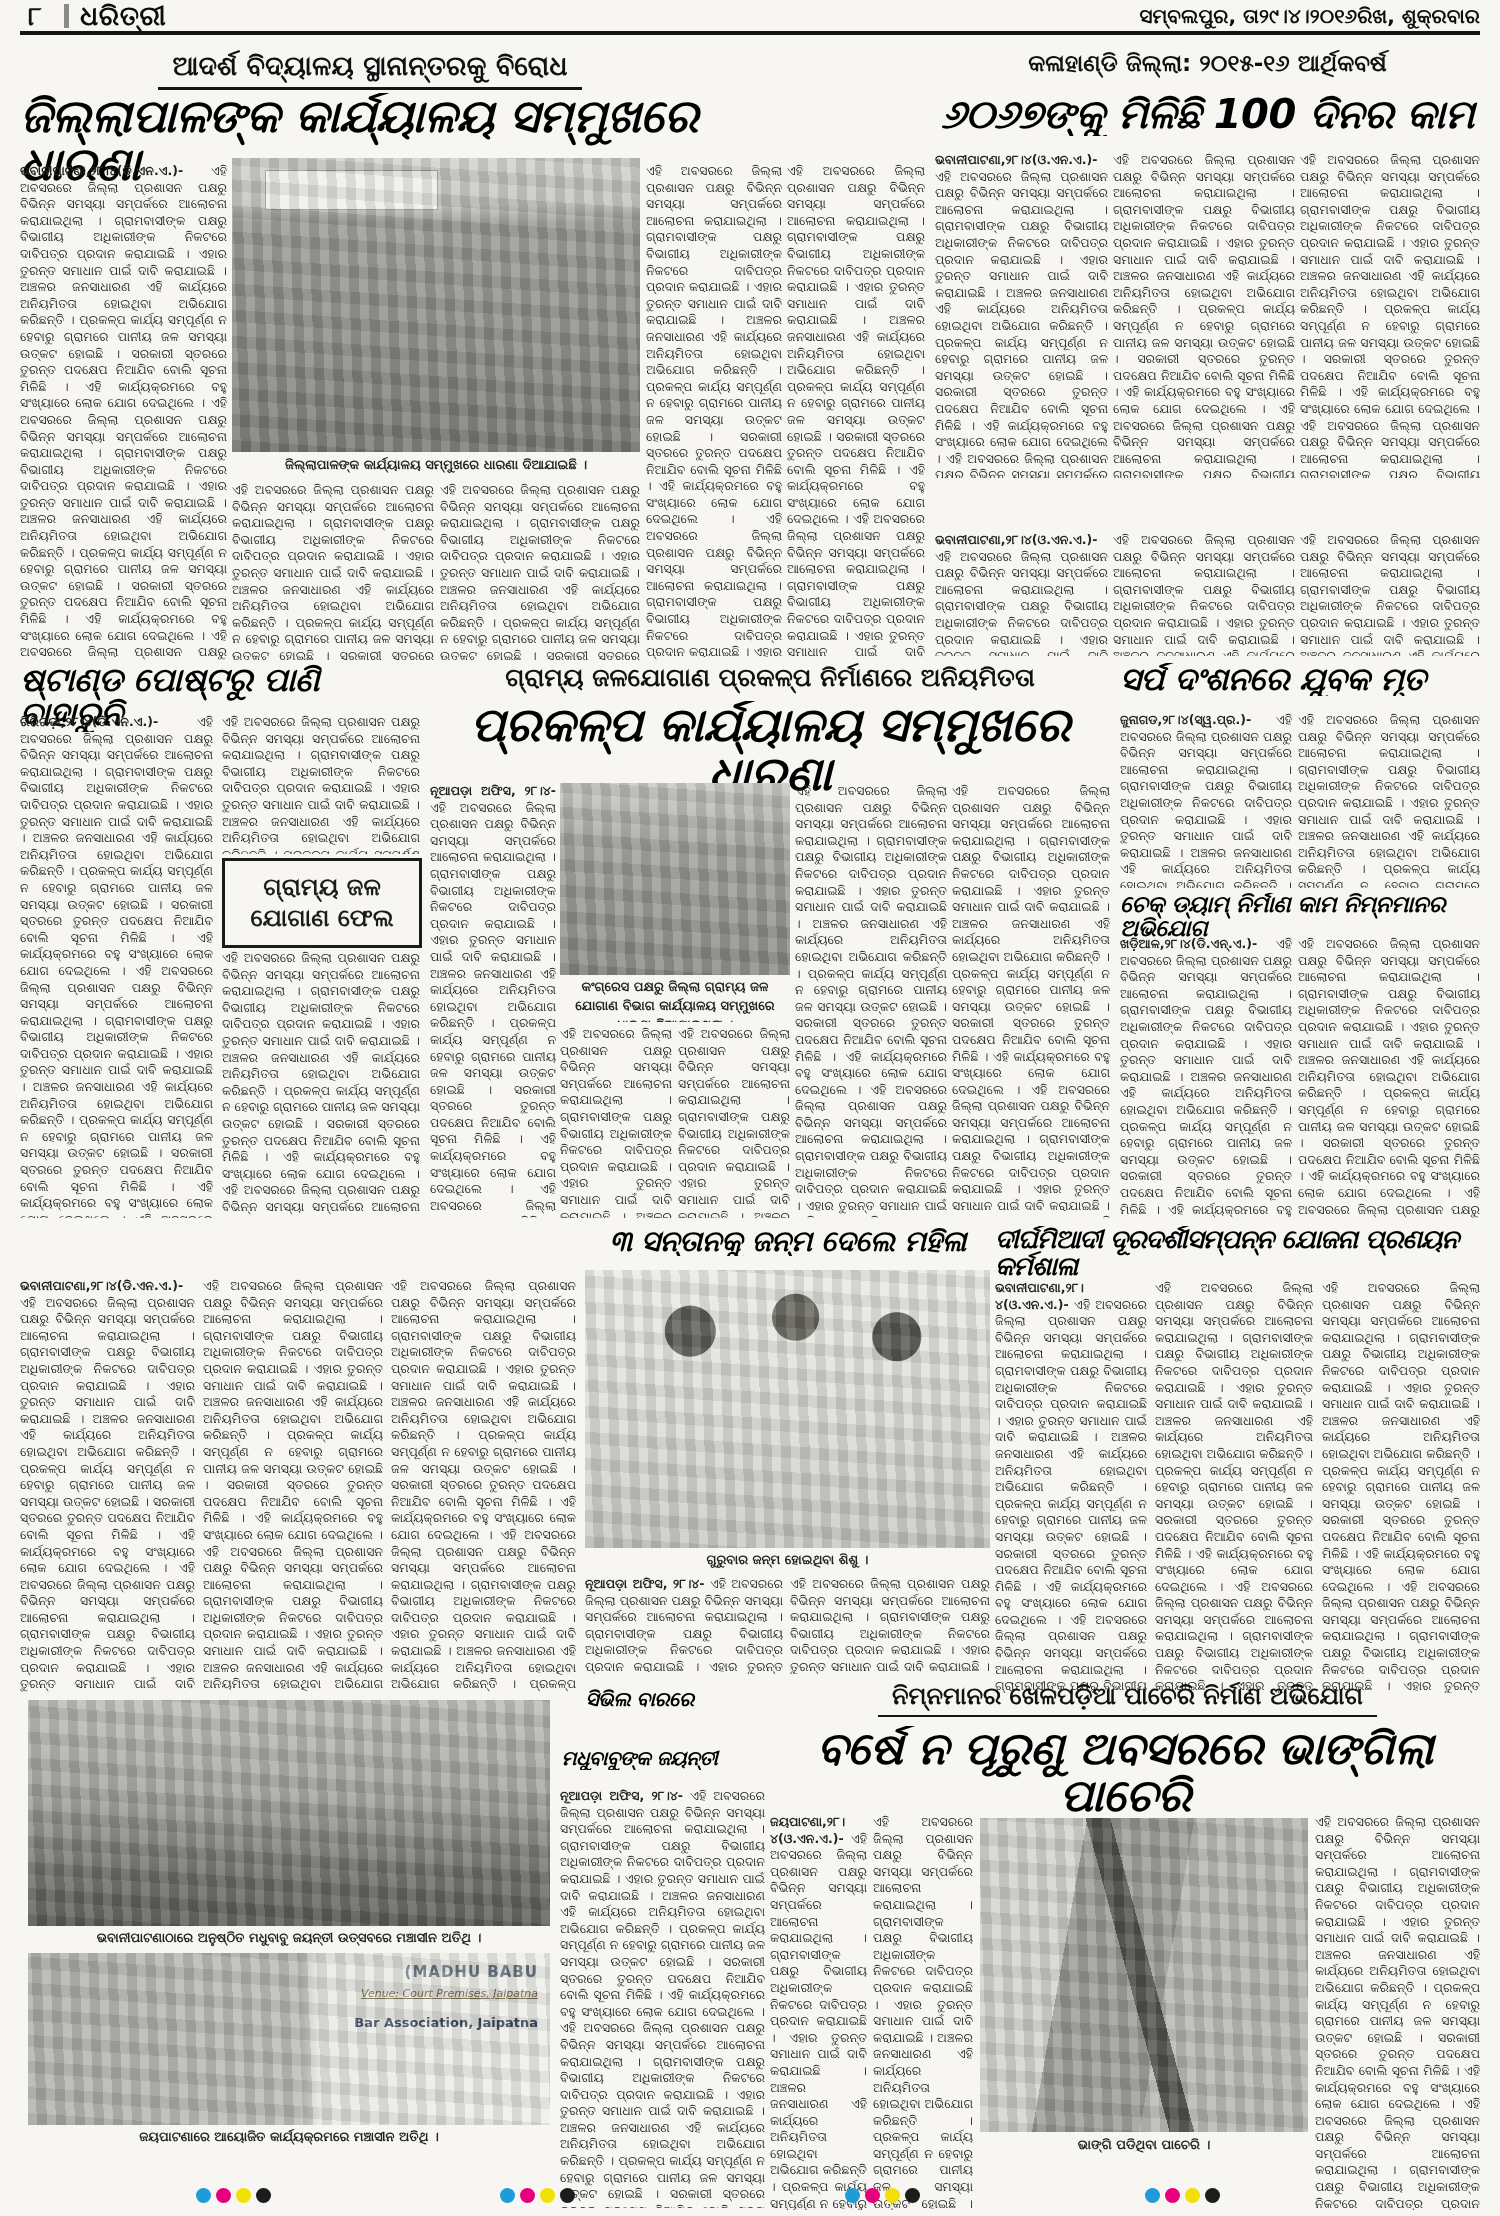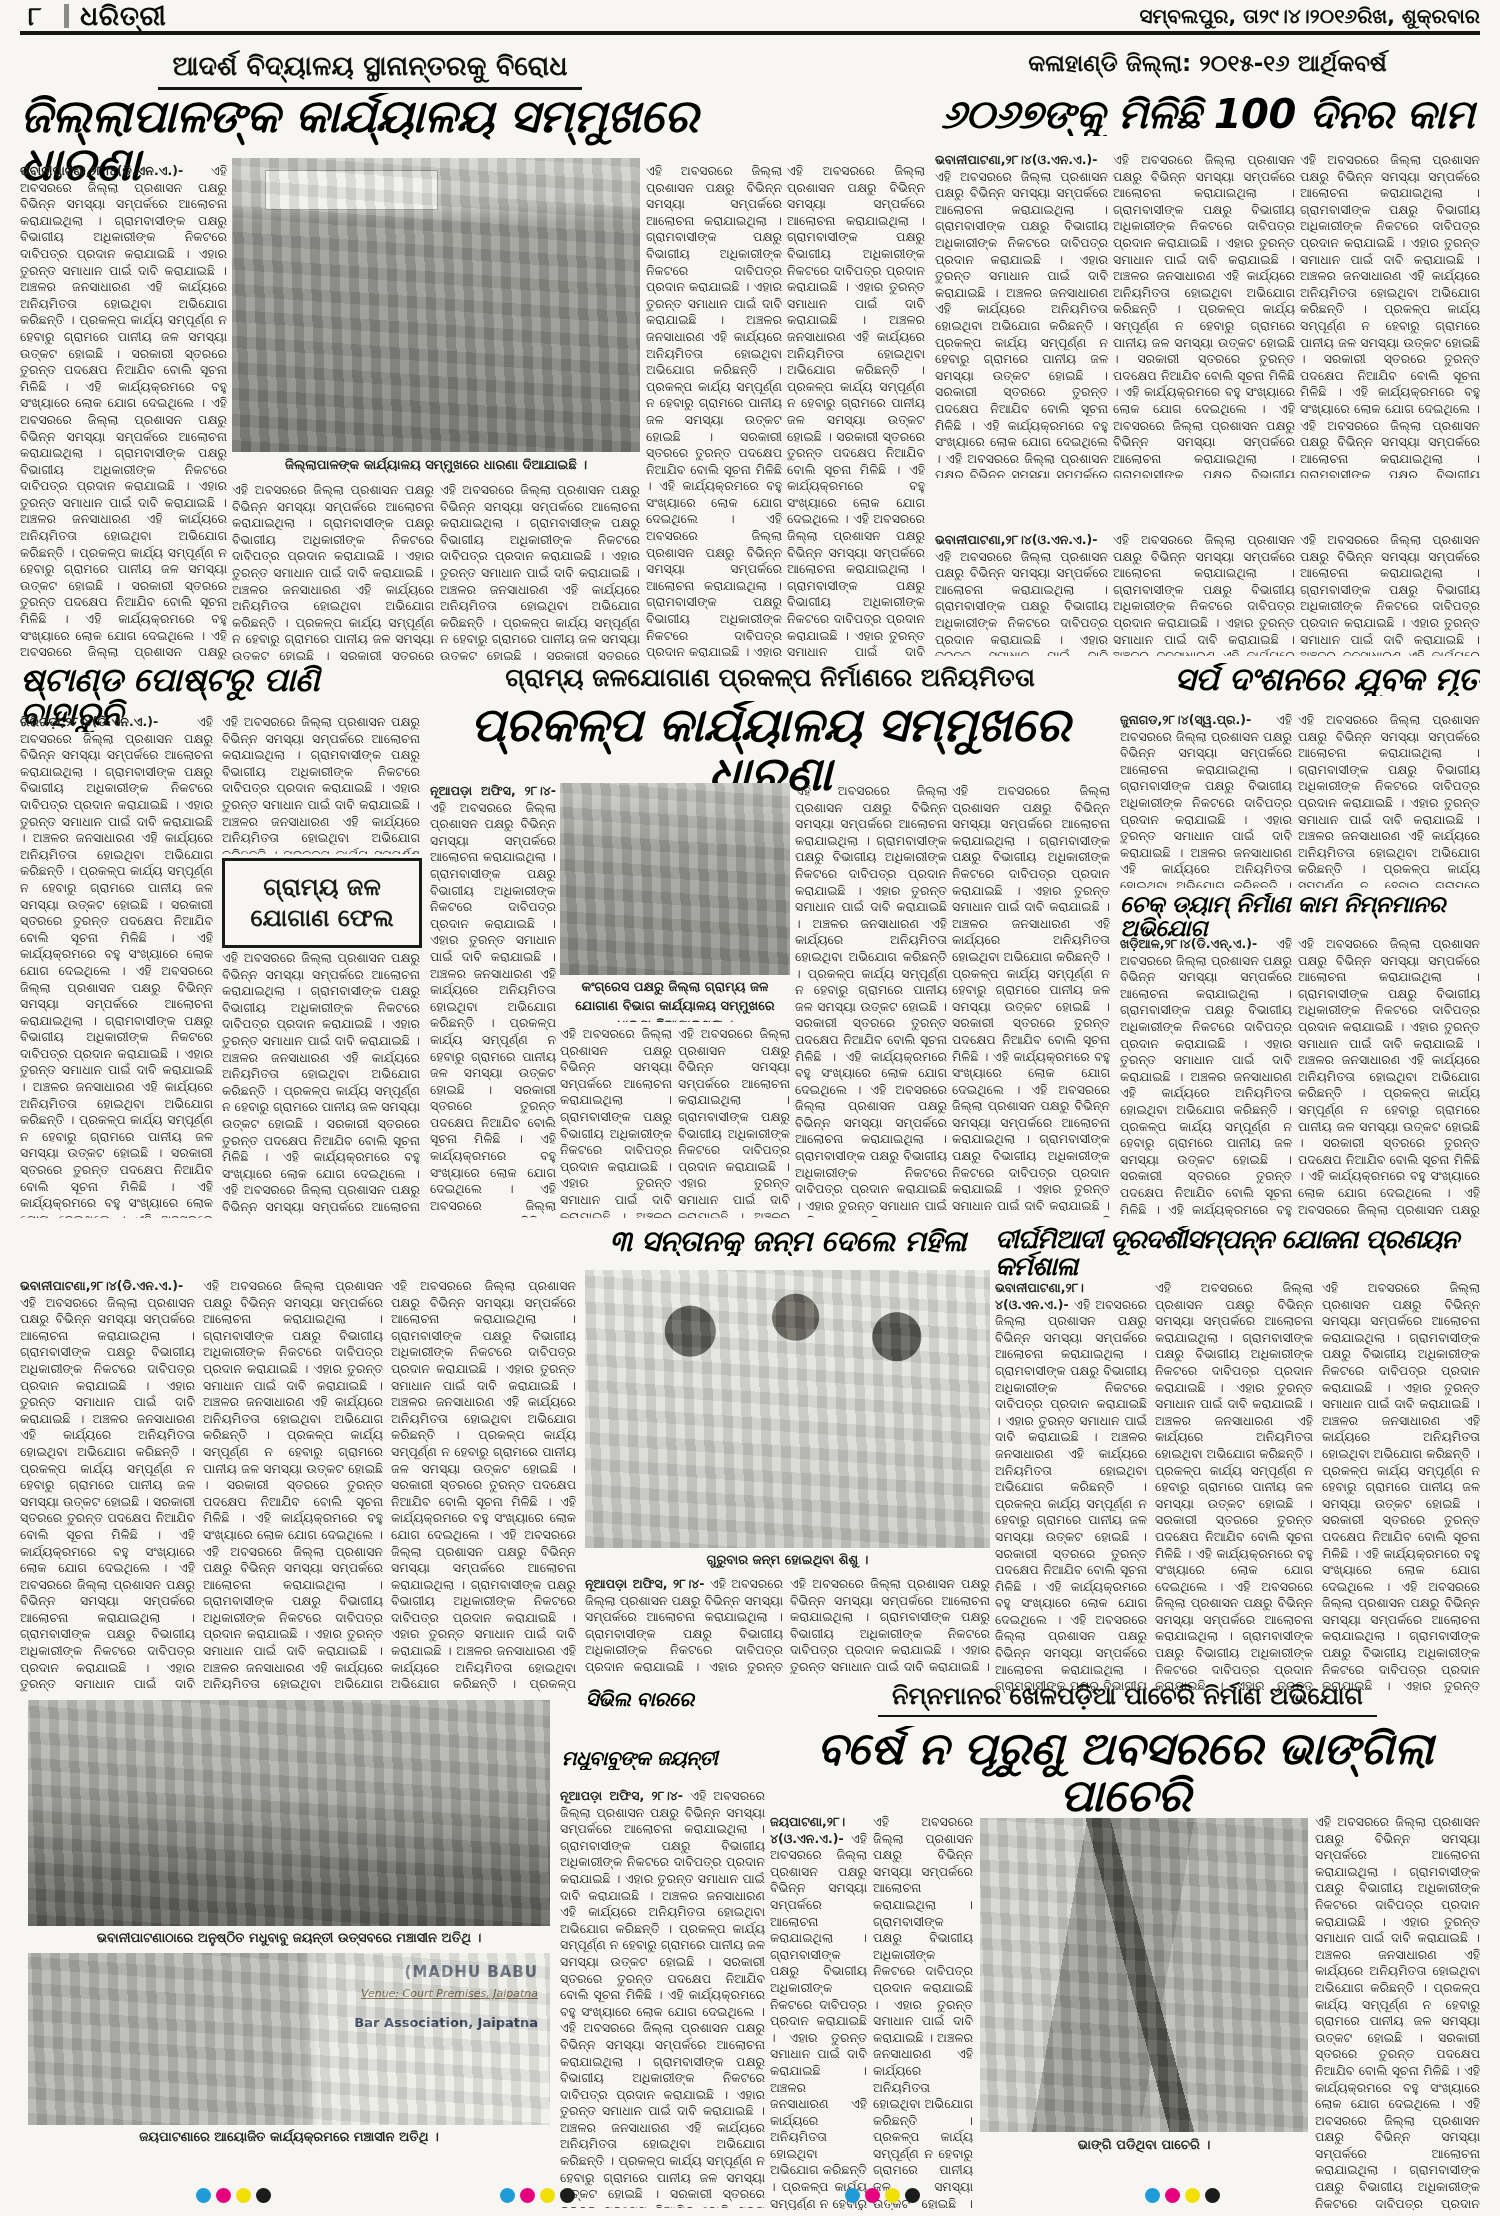--- a/index.html
+++ b/index.html
@@ -91,21 +91,21 @@
   <div class="kicker" style="left:430px;top:663px;width:680px;font-size:25px;"><span class="nu">ଗ୍ରାମ୍ୟ ଜଳଯୋଗାଣ ପ୍ରକଳ୍ପ ନିର୍ମାଣରେ ଅନିୟମିତତା</span></div>
   <div class="headline center" style="left:430px;top:701px;width:680px;font-size:47px;">ପ୍ରକଳ୍ପ କାର୍ଯ୍ୟାଳୟ ସମ୍ମୁଖରେ ଧାରଣା</div>
   <div class="col fill" style="left:430px;top:783px;width:126px;height:435px;"><b>ନୂଆପଡ଼ା ଅଫିସ, ୨୮।୪- </b>ଏହି ଅବସରରେ ଜିଲ୍ଲା ପ୍ରଶାସନ ପକ୍ଷରୁ ବିଭିନ୍ନ ସମସ୍ୟା ସମ୍ପର୍କରେ ଆଲୋଚନା କରାଯାଇଥିଲା । ଗ୍ରାମବାସୀଙ୍କ ପକ୍ଷରୁ ବିଭାଗୀୟ ଅଧିକାରୀଙ୍କ ନିକଟରେ ଦାବିପତ୍ର ପ୍ରଦାନ କରାଯାଇଛି । ଏହାର ତୁରନ୍ତ ସମାଧାନ ପାଇଁ ଦାବି କରାଯାଇଛି । ଅଞ୍ଚଳର ଜନସାଧାରଣ ଏହି କାର୍ଯ୍ୟରେ ଅନିୟମିତତା ହୋଇଥିବା ଅଭିଯୋଗ କରିଛନ୍ତି । ପ୍ରକଳ୍ପ କାର୍ଯ୍ୟ ସମ୍ପୂର୍ଣ୍ଣ ନ ହେବାରୁ ଗ୍ରାମରେ ପାନୀୟ ଜଳ ସମସ୍ୟା ଉତ୍କଟ ହୋଇଛି । ସରକାରୀ ସ୍ତରରେ ତୁରନ୍ତ ପଦକ୍ଷେପ ନିଆଯିବ ବୋଲି ସୂଚନା ମିଳିଛି । ଏହି କାର୍ଯ୍ୟକ୍ରମରେ ବହୁ ସଂଖ୍ୟାରେ ଲୋକ ଯୋଗ ଦେଇଥିଲେ । ଏହି ଅବସରରେ ଜିଲ୍ଲା ପ୍ରଶାସନ ପକ୍ଷରୁ ବିଭିନ୍ନ ସମସ୍ୟା ସମ୍ପର୍କରେ ଆଲୋଚନା କରାଯାଇଥିଲା । ଗ୍ରାମବାସୀଙ୍କ ପକ୍ଷରୁ ବିଭାଗୀୟ ଅଧିକାରୀଙ୍କ ନିକଟରେ ଦାବିପତ୍ର ପ୍ରଦାନ କରାଯାଇଛି । ଏହାର ତୁରନ୍ତ ସମାଧାନ ପାଇଁ ଦାବି କରାଯାଇଛି । ଅଞ୍ଚଳର ଜନସାଧାରଣ ଏହି କାର୍ଯ୍ୟରେ ଅନିୟମିତତା ହୋଇଥିବା ଅଭିଯୋଗ କରିଛନ୍ତି । ପ୍ରକଳ୍ପ କାର୍ଯ୍ୟ ସମ୍ପୂର୍ଣ୍ଣ ନ ହେବାରୁ ଗ୍ରାମରେ ପାନୀୟ ଜଳ ସମସ୍ୟା ଉତ୍କଟ ହୋଇଛି । ସରକାରୀ ସ୍ତରରେ ତୁରନ୍ତ ପଦକ୍ଷେପ ନିଆଯିବ ବୋଲି ସୂଚନା ମିଳିଛି । ଏହି କାର୍ଯ୍ୟକ୍ରମରେ ବହୁ ସଂଖ୍ୟାରେ ଲୋକ ଯୋଗ ଦେଇଥିଲେ । ଏହି ଅବସରରେ ଜିଲ୍ଲା ପ୍ରଶାସନ ପକ୍ଷରୁ ବିଭିନ୍ନ ସମସ୍ୟା ସମ୍ପର୍କରେ ଆଲୋଚନା କରାଯାଇଥିଲା । ଗ୍ରାମବାସୀଙ୍କ ପକ୍ଷରୁ ବିଭାଗୀୟ ଅଧିକାରୀଙ୍କ ନିକଟରେ ଦାବିପତ୍ର ପ୍ରଦାନ କରାଯାଇଛି । ଏହାର ତୁରନ୍ତ ସମାଧାନ ପାଇଁ ଦାବି କରାଯାଇଛି । ଅଞ୍ଚଳର ଜନସାଧାରଣ ଏହି କାର୍ଯ୍ୟରେ ଅନିୟମିତତା ହୋଇଥିବା ଅଭିଯୋଗ କରିଛନ୍ତି । ପ୍ରକଳ୍ପ କାର୍ଯ୍ୟ ସମ୍ପୂର୍ଣ୍ଣ ନ ହେବାରୁ ଗ୍ରାମରେ ପାନୀୟ ଜଳ ସମସ୍ୟା ଉତ୍କଟ ହୋଇଛି । ସରକାରୀ ସ୍ତରରେ ତୁରନ୍ତ ପଦକ୍ଷେପ ନିଆଯିବ ବୋଲି ସୂଚନା ମିଳିଛି । ଏହି କାର୍ଯ୍ୟକ୍ରମରେ ବହୁ ସଂଖ୍ୟାରେ ଲୋକ ଯୋଗ ଦେଇଥିଲେ ।</div>
   <div class="photo ph-group" style="left:560px;top:783px;width:230px;height:192px;"></div>
   <div class="caption" style="left:560px;top:978px;width:230px;height:44px;">କଂଗ୍ରେସ ପକ୍ଷରୁ ଜିଲ୍ଲା ଗ୍ରାମ୍ୟ ଜଳ ଯୋଗାଣ ବିଭାଗ କାର୍ଯ୍ୟାଳୟ ସମ୍ମୁଖରେ ଧାରଣା ଦିଆଯାଇଥିଲା ।</div>
   <div class="col fill" style="left:560px;top:1026px;width:112px;height:192px;">ଏହି ଅବସରରେ ଜିଲ୍ଲା ପ୍ରଶାସନ ପକ୍ଷରୁ ବିଭିନ୍ନ ସମସ୍ୟା ସମ୍ପର୍କରେ ଆଲୋଚନା କରାଯାଇଥିଲା । ଗ୍ରାମବାସୀଙ୍କ ପକ୍ଷରୁ ବିଭାଗୀୟ ଅଧିକାରୀଙ୍କ ନିକଟରେ ଦାବିପତ୍ର ପ୍ରଦାନ କରାଯାଇଛି । ଏହାର ତୁରନ୍ତ ସମାଧାନ ପାଇଁ ଦାବି କରାଯାଇଛି । ଅଞ୍ଚଳର ଜନସାଧାରଣ ଏହି କାର୍ଯ୍ୟରେ ଅନିୟମିତତା ହୋଇଥିବା ଅଭିଯୋଗ କରିଛନ୍ତି । ପ୍ରକଳ୍ପ କାର୍ଯ୍ୟ ସମ୍ପୂର୍ଣ୍ଣ ନ ହେବାରୁ ଗ୍ରାମରେ ପାନୀୟ ଜଳ ସମସ୍ୟା ଉତ୍କଟ ହୋଇଛି । ସରକାରୀ ସ୍ତରରେ ତୁରନ୍ତ ପଦକ୍ଷେପ ନିଆଯିବ ବୋଲି ସୂଚନା ମିଳିଛି । ଏହି କାର୍ଯ୍ୟକ୍ରମରେ ବହୁ ସଂଖ୍ୟାରେ ଲୋକ ଯୋଗ ଦେଇଥିଲେ । ଏହି ଅବସରରେ ଜିଲ୍ଲା ପ୍ରଶାସନ ପକ୍ଷରୁ ବିଭିନ୍ନ ସମସ୍ୟା ସମ୍ପର୍କରେ ଆଲୋଚନା କରାଯାଇଥିଲା । ଗ୍ରାମବାସୀଙ୍କ ପକ୍ଷରୁ ବିଭାଗୀୟ ଅଧିକାରୀଙ୍କ ନିକଟରେ ଦାବିପତ୍ର ପ୍ରଦାନ କରାଯାଇଛି । ଏହାର ତୁରନ୍ତ ସମାଧାନ ପାଇଁ ଦାବି କରାଯାଇଛି । ଅଞ୍ଚଳର ଜନସାଧାରଣ ଏହି କାର୍ଯ୍ୟରେ ଅନିୟମିତତା ହୋଇଥିବା ଅଭିଯୋଗ କରିଛନ୍ତି । ପ୍ରକଳ୍ପ କାର୍ଯ୍ୟ ସମ୍ପୂର୍ଣ୍ଣ ନ ହେବାରୁ ଗ୍ରାମରେ ପାନୀୟ ଜଳ ସମସ୍ୟା ଉତ୍କଟ ହୋଇଛି । ସରକାରୀ ସ୍ତରରେ ତୁରନ୍ତ ପଦକ୍ଷେପ ନିଆଯିବ ବୋଲି ସୂଚନା ମିଳିଛି । ଏହି କାର୍ଯ୍ୟକ୍ରମରେ ବହୁ ସଂଖ୍ୟାରେ ଲୋକ ଯୋଗ ଦେଇଥିଲେ ।</div>
   <div class="col fill" style="left:678px;top:1026px;width:112px;height:192px;">ଏହି ଅବସରରେ ଜିଲ୍ଲା ପ୍ରଶାସନ ପକ୍ଷରୁ ବିଭିନ୍ନ ସମସ୍ୟା ସମ୍ପର୍କରେ ଆଲୋଚନା କରାଯାଇଥିଲା । ଗ୍ରାମବାସୀଙ୍କ ପକ୍ଷରୁ ବିଭାଗୀୟ ଅଧିକାରୀଙ୍କ ନିକଟରେ ଦାବିପତ୍ର ପ୍ରଦାନ କରାଯାଇଛି । ଏହାର ତୁରନ୍ତ ସମାଧାନ ପାଇଁ ଦାବି କରାଯାଇଛି । ଅଞ୍ଚଳର ଜନସାଧାରଣ ଏହି କାର୍ଯ୍ୟରେ ଅନିୟମିତତା ହୋଇଥିବା ଅଭିଯୋଗ କରିଛନ୍ତି । ପ୍ରକଳ୍ପ କାର୍ଯ୍ୟ ସମ୍ପୂର୍ଣ୍ଣ ନ ହେବାରୁ ଗ୍ରାମରେ ପାନୀୟ ଜଳ ସମସ୍ୟା ଉତ୍କଟ ହୋଇଛି । ସରକାରୀ ସ୍ତରରେ ତୁରନ୍ତ ପଦକ୍ଷେପ ନିଆଯିବ ବୋଲି ସୂଚନା ମିଳିଛି । ଏହି କାର୍ଯ୍ୟକ୍ରମରେ ବହୁ ସଂଖ୍ୟାରେ ଲୋକ ଯୋଗ ଦେଇଥିଲେ । ଏହି ଅବସରରେ ଜିଲ୍ଲା ପ୍ରଶାସନ ପକ୍ଷରୁ ବିଭିନ୍ନ ସମସ୍ୟା ସମ୍ପର୍କରେ ଆଲୋଚନା କରାଯାଇଥିଲା । ଗ୍ରାମବାସୀଙ୍କ ପକ୍ଷରୁ ବିଭାଗୀୟ ଅଧିକାରୀଙ୍କ ନିକଟରେ ଦାବିପତ୍ର ପ୍ରଦାନ କରାଯାଇଛି । ଏହାର ତୁରନ୍ତ ସମାଧାନ ପାଇଁ ଦାବି କରାଯାଇଛି । ଅଞ୍ଚଳର ଜନସାଧାରଣ ଏହି କାର୍ଯ୍ୟରେ ଅନିୟମିତତା ହୋଇଥିବା ଅଭିଯୋଗ କରିଛନ୍ତି । ପ୍ରକଳ୍ପ କାର୍ଯ୍ୟ ସମ୍ପୂର୍ଣ୍ଣ ନ ହେବାରୁ ଗ୍ରାମରେ ପାନୀୟ ଜଳ ସମସ୍ୟା ଉତ୍କଟ ହୋଇଛି । ସରକାରୀ ସ୍ତରରେ ତୁରନ୍ତ ପଦକ୍ଷେପ ନିଆଯିବ ବୋଲି ସୂଚନା ମିଳିଛି । ଏହି କାର୍ଯ୍ୟକ୍ରମରେ ବହୁ ସଂଖ୍ୟାରେ ଲୋକ ଯୋଗ ଦେଇଥିଲେ ।</div>
   <div class="col fill" style="left:795px;top:783px;width:152px;height:435px;">ଏହି ଅବସରରେ ଜିଲ୍ଲା ପ୍ରଶାସନ ପକ୍ଷରୁ ବିଭିନ୍ନ ସମସ୍ୟା ସମ୍ପର୍କରେ ଆଲୋଚନା କରାଯାଇଥିଲା । ଗ୍ରାମବାସୀଙ୍କ ପକ୍ଷରୁ ବିଭାଗୀୟ ଅଧିକାରୀଙ୍କ ନିକଟରେ ଦାବିପତ୍ର ପ୍ରଦାନ କରାଯାଇଛି । ଏହାର ତୁରନ୍ତ ସମାଧାନ ପାଇଁ ଦାବି କରାଯାଇଛି । ଅଞ୍ଚଳର ଜନସାଧାରଣ ଏହି କାର୍ଯ୍ୟରେ ଅନିୟମିତତା ହୋଇଥିବା ଅଭିଯୋଗ କରିଛନ୍ତି । ପ୍ରକଳ୍ପ କାର୍ଯ୍ୟ ସମ୍ପୂର୍ଣ୍ଣ ନ ହେବାରୁ ଗ୍ରାମରେ ପାନୀୟ ଜଳ ସମସ୍ୟା ଉତ୍କଟ ହୋଇଛି । ସରକାରୀ ସ୍ତରରେ ତୁରନ୍ତ ପଦକ୍ଷେପ ନିଆଯିବ ବୋଲି ସୂଚନା ମିଳିଛି । ଏହି କାର୍ଯ୍ୟକ୍ରମରେ ବହୁ ସଂଖ୍ୟାରେ ଲୋକ ଯୋଗ ଦେଇଥିଲେ । ଏହି ଅବସରରେ ଜିଲ୍ଲା ପ୍ରଶାସନ ପକ୍ଷରୁ ବିଭିନ୍ନ ସମସ୍ୟା ସମ୍ପର୍କରେ ଆଲୋଚନା କରାଯାଇଥିଲା । ଗ୍ରାମବାସୀଙ୍କ ପକ୍ଷରୁ ବିଭାଗୀୟ ଅଧିକାରୀଙ୍କ ନିକଟରେ ଦାବିପତ୍ର ପ୍ରଦାନ କରାଯାଇଛି । ଏହାର ତୁରନ୍ତ ସମାଧାନ ପାଇଁ ଦାବି କରାଯାଇଛି । ଅଞ୍ଚଳର ଜନସାଧାରଣ ଏହି କାର୍ଯ୍ୟରେ ଅନିୟମିତତା ହୋଇଥିବା ଅଭିଯୋଗ କରିଛନ୍ତି । ପ୍ରକଳ୍ପ କାର୍ଯ୍ୟ ସମ୍ପୂର୍ଣ୍ଣ ନ ହେବାରୁ ଗ୍ରାମରେ ପାନୀୟ ଜଳ ସମସ୍ୟା ଉତ୍କଟ ହୋଇଛି । ସରକାରୀ ସ୍ତରରେ ତୁରନ୍ତ ପଦକ୍ଷେପ ନିଆଯିବ ବୋଲି ସୂଚନା ମିଳିଛି । ଏହି କାର୍ଯ୍ୟକ୍ରମରେ ବହୁ ସଂଖ୍ୟାରେ ଲୋକ ଯୋଗ ଦେଇଥିଲେ । ଏହି ଅବସରରେ ଜିଲ୍ଲା ପ୍ରଶାସନ ପକ୍ଷରୁ ବିଭିନ୍ନ ସମସ୍ୟା ସମ୍ପର୍କରେ ଆଲୋଚନା କରାଯାଇଥିଲା । ଗ୍ରାମବାସୀଙ୍କ ପକ୍ଷରୁ ବିଭାଗୀୟ ଅଧିକାରୀଙ୍କ ନିକଟରେ ଦାବିପତ୍ର ପ୍ରଦାନ କରାଯାଇଛି । ଏହାର ତୁରନ୍ତ ସମାଧାନ ପାଇଁ ଦାବି କରାଯାଇଛି । ଅଞ୍ଚଳର ଜନସାଧାରଣ ଏହି କାର୍ଯ୍ୟରେ ଅନିୟମିତତା ହୋଇଥିବା ଅଭିଯୋଗ କରିଛନ୍ତି । ପ୍ରକଳ୍ପ କାର୍ଯ୍ୟ ସମ୍ପୂର୍ଣ୍ଣ ନ ହେବାରୁ ଗ୍ରାମରେ ପାନୀୟ ଜଳ ସମସ୍ୟା ଉତ୍କଟ ହୋଇଛି । ସରକାରୀ ସ୍ତରରେ ତୁରନ୍ତ ପଦକ୍ଷେପ ନିଆଯିବ ବୋଲି ସୂଚନା ମିଳିଛି । ଏହି କାର୍ଯ୍ୟକ୍ରମରେ ବହୁ ସଂଖ୍ୟାରେ ଲୋକ ଯୋଗ ଦେଇଥିଲେ ।</div>
   <div class="col fill" style="left:952px;top:783px;width:158px;height:435px;">ଏହି ଅବସରରେ ଜିଲ୍ଲା ପ୍ରଶାସନ ପକ୍ଷରୁ ବିଭିନ୍ନ ସମସ୍ୟା ସମ୍ପର୍କରେ ଆଲୋଚନା କରାଯାଇଥିଲା । ଗ୍ରାମବାସୀଙ୍କ ପକ୍ଷରୁ ବିଭାଗୀୟ ଅଧିକାରୀଙ୍କ ନିକଟରେ ଦାବିପତ୍ର ପ୍ରଦାନ କରାଯାଇଛି । ଏହାର ତୁରନ୍ତ ସମାଧାନ ପାଇଁ ଦାବି କରାଯାଇଛି । ଅଞ୍ଚଳର ଜନସାଧାରଣ ଏହି କାର୍ଯ୍ୟରେ ଅନିୟମିତତା ହୋଇଥିବା ଅଭିଯୋଗ କରିଛନ୍ତି । ପ୍ରକଳ୍ପ କାର୍ଯ୍ୟ ସମ୍ପୂର୍ଣ୍ଣ ନ ହେବାରୁ ଗ୍ରାମରେ ପାନୀୟ ଜଳ ସମସ୍ୟା ଉତ୍କଟ ହୋଇଛି । ସରକାରୀ ସ୍ତରରେ ତୁରନ୍ତ ପଦକ୍ଷେପ ନିଆଯିବ ବୋଲି ସୂଚନା ମିଳିଛି । ଏହି କାର୍ଯ୍ୟକ୍ରମରେ ବହୁ ସଂଖ୍ୟାରେ ଲୋକ ଯୋଗ ଦେଇଥିଲେ । ଏହି ଅବସରରେ ଜିଲ୍ଲା ପ୍ରଶାସନ ପକ୍ଷରୁ ବିଭିନ୍ନ ସମସ୍ୟା ସମ୍ପର୍କରେ ଆଲୋଚନା କରାଯାଇଥିଲା । ଗ୍ରାମବାସୀଙ୍କ ପକ୍ଷରୁ ବିଭାଗୀୟ ଅଧିକାରୀଙ୍କ ନିକଟରେ ଦାବିପତ୍ର ପ୍ରଦାନ କରାଯାଇଛି । ଏହାର ତୁରନ୍ତ ସମାଧାନ ପାଇଁ ଦାବି କରାଯାଇଛି । ଅଞ୍ଚଳର ଜନସାଧାରଣ ଏହି କାର୍ଯ୍ୟରେ ଅନିୟମିତତା ହୋଇଥିବା ଅଭିଯୋଗ କରିଛନ୍ତି । ପ୍ରକଳ୍ପ କାର୍ଯ୍ୟ ସମ୍ପୂର୍ଣ୍ଣ ନ ହେବାରୁ ଗ୍ରାମରେ ପାନୀୟ ଜଳ ସମସ୍ୟା ଉତ୍କଟ ହୋଇଛି । ସରକାରୀ ସ୍ତରରେ ତୁରନ୍ତ ପଦକ୍ଷେପ ନିଆଯିବ ବୋଲି ସୂଚନା ମିଳିଛି । ଏହି କାର୍ଯ୍ୟକ୍ରମରେ ବହୁ ସଂଖ୍ୟାରେ ଲୋକ ଯୋଗ ଦେଇଥିଲେ । ଏହି ଅବସରରେ ଜିଲ୍ଲା ପ୍ରଶାସନ ପକ୍ଷରୁ ବିଭିନ୍ନ ସମସ୍ୟା ସମ୍ପର୍କରେ ଆଲୋଚନା କରାଯାଇଥିଲା । ଗ୍ରାମବାସୀଙ୍କ ପକ୍ଷରୁ ବିଭାଗୀୟ ଅଧିକାରୀଙ୍କ ନିକଟରେ ଦାବିପତ୍ର ପ୍ରଦାନ କରାଯାଇଛି । ଏହାର ତୁରନ୍ତ ସମାଧାନ ପାଇଁ ଦାବି କରାଯାଇଛି । ଅଞ୍ଚଳର ଜନସାଧାରଣ ଏହି କାର୍ଯ୍ୟରେ ଅନିୟମିତତା ହୋଇଥିବା ଅଭିଯୋଗ କରିଛନ୍ତି । ପ୍ରକଳ୍ପ କାର୍ଯ୍ୟ ସମ୍ପୂର୍ଣ୍ଣ ନ ହେବାରୁ ଗ୍ରାମରେ ପାନୀୟ ଜଳ ସମସ୍ୟା ଉତ୍କଟ ହୋଇଛି । ସରକାରୀ ସ୍ତରରେ ତୁରନ୍ତ ପଦକ୍ଷେପ ନିଆଯିବ ବୋଲି ସୂଚନା ମିଳିଛି । ଏହି କାର୍ଯ୍ୟକ୍ରମରେ ବହୁ ସଂଖ୍ୟାରେ ଲୋକ ଯୋଗ ଦେଇଥିଲେ ।</div>
 
-  <div class="headline" style="left:1120px;top:663px;width:360px;font-size:32px;text-align:right;">ସର୍ପ ଦଂଶନରେ ଯୁବକ ମୃତ</div>
+  <div class="headline" style="left:1120px;top:663px;width:360px;font-size:32px;">ସର୍ପ ଦଂଶନରେ ଯୁବକ ମୃତ</div>
   <div class="col fill" style="left:1120px;top:712px;width:172px;height:176px;"><b>ଜୁନାଗଡ,୨୮।୪(ସ୍ୱ.ପ୍ର.)- </b>ଏହି ଅବସରରେ ଜିଲ୍ଲା ପ୍ରଶାସନ ପକ୍ଷରୁ ବିଭିନ୍ନ ସମସ୍ୟା ସମ୍ପର୍କରେ ଆଲୋଚନା କରାଯାଇଥିଲା । ଗ୍ରାମବାସୀଙ୍କ ପକ୍ଷରୁ ବିଭାଗୀୟ ଅଧିକାରୀଙ୍କ ନିକଟରେ ଦାବିପତ୍ର ପ୍ରଦାନ କରାଯାଇଛି । ଏହାର ତୁରନ୍ତ ସମାଧାନ ପାଇଁ ଦାବି କରାଯାଇଛି । ଅଞ୍ଚଳର ଜନସାଧାରଣ ଏହି କାର୍ଯ୍ୟରେ ଅନିୟମିତତା ହୋଇଥିବା ଅଭିଯୋଗ କରିଛନ୍ତି । ପ୍ରକଳ୍ପ କାର୍ଯ୍ୟ ସମ୍ପୂର୍ଣ୍ଣ ନ ହେବାରୁ ଗ୍ରାମରେ ପାନୀୟ ଜଳ ସମସ୍ୟା ଉତ୍କଟ ହୋଇଛି । ସରକାରୀ ସ୍ତରରେ ତୁରନ୍ତ ପଦକ୍ଷେପ ନିଆଯିବ ବୋଲି ସୂଚନା ମିଳିଛି । ଏହି କାର୍ଯ୍ୟକ୍ରମରେ ବହୁ ସଂଖ୍ୟାରେ ଲୋକ ଯୋଗ ଦେଇଥିଲେ । ଏହି ଅବସରରେ ଜିଲ୍ଲା ପ୍ରଶାସନ ପକ୍ଷରୁ ବିଭିନ୍ନ ସମସ୍ୟା ସମ୍ପର୍କରେ ଆଲୋଚନା କରାଯାଇଥିଲା । ଗ୍ରାମବାସୀଙ୍କ ପକ୍ଷରୁ ବିଭାଗୀୟ ଅଧିକାରୀଙ୍କ ନିକଟରେ ଦାବିପତ୍ର ପ୍ରଦାନ କରାଯାଇଛି । ଏହାର ତୁରନ୍ତ ସମାଧାନ ପାଇଁ ଦାବି କରାଯାଇଛି । ଅଞ୍ଚଳର ଜନସାଧାରଣ ଏହି କାର୍ଯ୍ୟରେ ଅନିୟମିତତା ହୋଇଥିବା ଅଭିଯୋଗ କରିଛନ୍ତି । ପ୍ରକଳ୍ପ କାର୍ଯ୍ୟ ସମ୍ପୂର୍ଣ୍ଣ ନ ହେବାରୁ ଗ୍ରାମରେ ପାନୀୟ ଜଳ ସମସ୍ୟା ଉତ୍କଟ ହୋଇଛି । ସରକାରୀ ସ୍ତରରେ ତୁରନ୍ତ ପଦକ୍ଷେପ ନିଆଯିବ ବୋଲି ସୂଚନା ମିଳିଛି । ଏହି କାର୍ଯ୍ୟକ୍ରମରେ ବହୁ ସଂଖ୍ୟାରେ ଲୋକ ଯୋଗ ଦେଇଥିଲେ ।</div>
   <div class="col fill" style="left:1298px;top:712px;width:182px;height:176px;">ଏହି ଅବସରରେ ଜିଲ୍ଲା ପ୍ରଶାସନ ପକ୍ଷରୁ ବିଭିନ୍ନ ସମସ୍ୟା ସମ୍ପର୍କରେ ଆଲୋଚନା କରାଯାଇଥିଲା । ଗ୍ରାମବାସୀଙ୍କ ପକ୍ଷରୁ ବିଭାଗୀୟ ଅଧିକାରୀଙ୍କ ନିକଟରେ ଦାବିପତ୍ର ପ୍ରଦାନ କରାଯାଇଛି । ଏହାର ତୁରନ୍ତ ସମାଧାନ ପାଇଁ ଦାବି କରାଯାଇଛି । ଅଞ୍ଚଳର ଜନସାଧାରଣ ଏହି କାର୍ଯ୍ୟରେ ଅନିୟମିତତା ହୋଇଥିବା ଅଭିଯୋଗ କରିଛନ୍ତି । ପ୍ରକଳ୍ପ କାର୍ଯ୍ୟ ସମ୍ପୂର୍ଣ୍ଣ ନ ହେବାରୁ ଗ୍ରାମରେ ପାନୀୟ ଜଳ ସମସ୍ୟା ଉତ୍କଟ ହୋଇଛି । ସରକାରୀ ସ୍ତରରେ ତୁରନ୍ତ ପଦକ୍ଷେପ ନିଆଯିବ ବୋଲି ସୂଚନା ମିଳିଛି । ଏହି କାର୍ଯ୍ୟକ୍ରମରେ ବହୁ ସଂଖ୍ୟାରେ ଲୋକ ଯୋଗ ଦେଇଥିଲେ । ଏହି ଅବସରରେ ଜିଲ୍ଲା ପ୍ରଶାସନ ପକ୍ଷରୁ ବିଭିନ୍ନ ସମସ୍ୟା ସମ୍ପର୍କରେ ଆଲୋଚନା କରାଯାଇଥିଲା । ଗ୍ରାମବାସୀଙ୍କ ପକ୍ଷରୁ ବିଭାଗୀୟ ଅଧିକାରୀଙ୍କ ନିକଟରେ ଦାବିପତ୍ର ପ୍ରଦାନ କରାଯାଇଛି । ଏହାର ତୁରନ୍ତ ସମାଧାନ ପାଇଁ ଦାବି କରାଯାଇଛି । ଅଞ୍ଚଳର ଜନସାଧାରଣ ଏହି କାର୍ଯ୍ୟରେ ଅନିୟମିତତା ହୋଇଥିବା ଅଭିଯୋଗ କରିଛନ୍ତି । ପ୍ରକଳ୍ପ କାର୍ଯ୍ୟ ସମ୍ପୂର୍ଣ୍ଣ ନ ହେବାରୁ ଗ୍ରାମରେ ପାନୀୟ ଜଳ ସମସ୍ୟା ଉତ୍କଟ ହୋଇଛି । ସରକାରୀ ସ୍ତରରେ ତୁରନ୍ତ ପଦକ୍ଷେପ ନିଆଯିବ ବୋଲି ସୂଚନା ମିଳିଛି । ଏହି କାର୍ଯ୍ୟକ୍ରମରେ ବହୁ ସଂଖ୍ୟାରେ ଲୋକ ଯୋଗ ଦେଇଥିଲେ ।</div>
 
   <div class="headline" style="left:1120px;top:893px;width:360px;font-size:23px;">ଚେକ୍ ଡ୍ୟାମ୍ ନିର୍ମାଣ କାମ ନିମ୍ନମାନର ଅଭିଯୋଗ</div>
   <div class="col fill" style="left:1120px;top:936px;width:172px;height:282px;"><b>ଖଡ଼ିଆଳ,୨୮।୪(ଡି.ଏନ୍.ଏ.)- </b>ଏହି ଅବସରରେ ଜିଲ୍ଲା ପ୍ରଶାସନ ପକ୍ଷରୁ ବିଭିନ୍ନ ସମସ୍ୟା ସମ୍ପର୍କରେ ଆଲୋଚନା କରାଯାଇଥିଲା । ଗ୍ରାମବାସୀଙ୍କ ପକ୍ଷରୁ ବିଭାଗୀୟ ଅଧିକାରୀଙ୍କ ନିକଟରେ ଦାବିପତ୍ର ପ୍ରଦାନ କରାଯାଇଛି । ଏହାର ତୁରନ୍ତ ସମାଧାନ ପାଇଁ ଦାବି କରାଯାଇଛି । ଅଞ୍ଚଳର ଜନସାଧାରଣ ଏହି କାର୍ଯ୍ୟରେ ଅନିୟମିତତା ହୋଇଥିବା ଅଭିଯୋଗ କରିଛନ୍ତି । ପ୍ରକଳ୍ପ କାର୍ଯ୍ୟ ସମ୍ପୂର୍ଣ୍ଣ ନ ହେବାରୁ ଗ୍ରାମରେ ପାନୀୟ ଜଳ ସମସ୍ୟା ଉତ୍କଟ ହୋଇଛି । ସରକାରୀ ସ୍ତରରେ ତୁରନ୍ତ ପଦକ୍ଷେପ ନିଆଯିବ ବୋଲି ସୂଚନା ମିଳିଛି । ଏହି କାର୍ଯ୍ୟକ୍ରମରେ ବହୁ ସଂଖ୍ୟାରେ ଲୋକ ଯୋଗ ଦେଇଥିଲେ । ଏହି ଅବସରରେ ଜିଲ୍ଲା ପ୍ରଶାସନ ପକ୍ଷରୁ ବିଭିନ୍ନ ସମସ୍ୟା ସମ୍ପର୍କରେ ଆଲୋଚନା କରାଯାଇଥିଲା । ଗ୍ରାମବାସୀଙ୍କ ପକ୍ଷରୁ ବିଭାଗୀୟ ଅଧିକାରୀଙ୍କ ନିକଟରେ ଦାବିପତ୍ର ପ୍ରଦାନ କରାଯାଇଛି । ଏହାର ତୁରନ୍ତ ସମାଧାନ ପାଇଁ ଦାବି କରାଯାଇଛି । ଅଞ୍ଚଳର ଜନସାଧାରଣ ଏହି କାର୍ଯ୍ୟରେ ଅନିୟମିତତା ହୋଇଥିବା ଅଭିଯୋଗ କରିଛନ୍ତି । ପ୍ରକଳ୍ପ କାର୍ଯ୍ୟ ସମ୍ପୂର୍ଣ୍ଣ ନ ହେବାରୁ ଗ୍ରାମରେ ପାନୀୟ ଜଳ ସମସ୍ୟା ଉତ୍କଟ ହୋଇଛି । ସରକାରୀ ସ୍ତରରେ ତୁରନ୍ତ ପଦକ୍ଷେପ ନିଆଯିବ ବୋଲି ସୂଚନା ମିଳିଛି । ଏହି କାର୍ଯ୍ୟକ୍ରମରେ ବହୁ ସଂଖ୍ୟାରେ ଲୋକ ଯୋଗ ଦେଇଥିଲେ । ଏହି ଅବସରରେ ଜିଲ୍ଲା ପ୍ରଶାସନ ପକ୍ଷରୁ ବିଭିନ୍ନ ସମସ୍ୟା ସମ୍ପର୍କରେ ଆଲୋଚନା କରାଯାଇଥିଲା । ଗ୍ରାମବାସୀଙ୍କ ପକ୍ଷରୁ ବିଭାଗୀୟ ଅଧିକାରୀଙ୍କ ନିକଟରେ ଦାବିପତ୍ର ପ୍ରଦାନ କରାଯାଇଛି । ଏହାର ତୁରନ୍ତ ସମାଧାନ ପାଇଁ ଦାବି କରାଯାଇଛି । ଅଞ୍ଚଳର ଜନସାଧାରଣ ଏହି କାର୍ଯ୍ୟରେ ଅନିୟମିତତା ହୋଇଥିବା ଅଭିଯୋଗ କରିଛନ୍ତି । ପ୍ରକଳ୍ପ କାର୍ଯ୍ୟ ସମ୍ପୂର୍ଣ୍ଣ ନ ହେବାରୁ ଗ୍ରାମରେ ପାନୀୟ ଜଳ ସମସ୍ୟା ଉତ୍କଟ ହୋଇଛି । ସରକାରୀ ସ୍ତରରେ ତୁରନ୍ତ ପଦକ୍ଷେପ ନିଆଯିବ ବୋଲି ସୂଚନା ମିଳିଛି । ଏହି କାର୍ଯ୍ୟକ୍ରମରେ ବହୁ ସଂଖ୍ୟାରେ ଲୋକ ଯୋଗ ଦେଇଥିଲେ ।</div>
   <div class="col fill" style="left:1298px;top:936px;width:182px;height:282px;">ଏହି ଅବସରରେ ଜିଲ୍ଲା ପ୍ରଶାସନ ପକ୍ଷରୁ ବିଭିନ୍ନ ସମସ୍ୟା ସମ୍ପର୍କରେ ଆଲୋଚନା କରାଯାଇଥିଲା । ଗ୍ରାମବାସୀଙ୍କ ପକ୍ଷରୁ ବିଭାଗୀୟ ଅଧିକାରୀଙ୍କ ନିକଟରେ ଦାବିପତ୍ର ପ୍ରଦାନ କରାଯାଇଛି । ଏହାର ତୁରନ୍ତ ସମାଧାନ ପାଇଁ ଦାବି କରାଯାଇଛି । ଅଞ୍ଚଳର ଜନସାଧାରଣ ଏହି କାର୍ଯ୍ୟରେ ଅନିୟମିତତା ହୋଇଥିବା ଅଭିଯୋଗ କରିଛନ୍ତି । ପ୍ରକଳ୍ପ କାର୍ଯ୍ୟ ସମ୍ପୂର୍ଣ୍ଣ ନ ହେବାରୁ ଗ୍ରାମରେ ପାନୀୟ ଜଳ ସମସ୍ୟା ଉତ୍କଟ ହୋଇଛି । ସରକାରୀ ସ୍ତରରେ ତୁରନ୍ତ ପଦକ୍ଷେପ ନିଆଯିବ ବୋଲି ସୂଚନା ମିଳିଛି । ଏହି କାର୍ଯ୍ୟକ୍ରମରେ ବହୁ ସଂଖ୍ୟାରେ ଲୋକ ଯୋଗ ଦେଇଥିଲେ । ଏହି ଅବସରରେ ଜିଲ୍ଲା ପ୍ରଶାସନ ପକ୍ଷରୁ ବିଭିନ୍ନ ସମସ୍ୟା ସମ୍ପର୍କରେ ଆଲୋଚନା କରାଯାଇଥିଲା । ଗ୍ରାମବାସୀଙ୍କ ପକ୍ଷରୁ ବିଭାଗୀୟ ଅଧିକାରୀଙ୍କ ନିକଟରେ ଦାବିପତ୍ର ପ୍ରଦାନ କରାଯାଇଛି । ଏହାର ତୁରନ୍ତ ସମାଧାନ ପାଇଁ ଦାବି କରାଯାଇଛି । ଅଞ୍ଚଳର ଜନସାଧାରଣ ଏହି କାର୍ଯ୍ୟରେ ଅନିୟମିତତା ହୋଇଥିବା ଅଭିଯୋଗ କରିଛନ୍ତି । ପ୍ରକଳ୍ପ କାର୍ଯ୍ୟ ସମ୍ପୂର୍ଣ୍ଣ ନ ହେବାରୁ ଗ୍ରାମରେ ପାନୀୟ ଜଳ ସମସ୍ୟା ଉତ୍କଟ ହୋଇଛି । ସରକାରୀ ସ୍ତରରେ ତୁରନ୍ତ ପଦକ୍ଷେପ ନିଆଯିବ ବୋଲି ସୂଚନା ମିଳିଛି । ଏହି କାର୍ଯ୍ୟକ୍ରମରେ ବହୁ ସଂଖ୍ୟାରେ ଲୋକ ଯୋଗ ଦେଇଥିଲେ । ଏହି ଅବସରରେ ଜିଲ୍ଲା ପ୍ରଶାସନ ପକ୍ଷରୁ ବିଭିନ୍ନ ସମସ୍ୟା ସମ୍ପର୍କରେ ଆଲୋଚନା କରାଯାଇଥିଲା । ଗ୍ରାମବାସୀଙ୍କ ପକ୍ଷରୁ ବିଭାଗୀୟ ଅଧିକାରୀଙ୍କ ନିକଟରେ ଦାବିପତ୍ର ପ୍ରଦାନ କରାଯାଇଛି । ଏହାର ତୁରନ୍ତ ସମାଧାନ ପାଇଁ ଦାବି କରାଯାଇଛି । ଅଞ୍ଚଳର ଜନସାଧାରଣ ଏହି କାର୍ଯ୍ୟରେ ଅନିୟମିତତା ହୋଇଥିବା ଅଭିଯୋଗ କରିଛନ୍ତି । ପ୍ରକଳ୍ପ କାର୍ଯ୍ୟ ସମ୍ପୂର୍ଣ୍ଣ ନ ହେବାରୁ ଗ୍ରାମରେ ପାନୀୟ ଜଳ ସମସ୍ୟା ଉତ୍କଟ ହୋଇଛି । ସରକାରୀ ସ୍ତରରେ ତୁରନ୍ତ ପଦକ୍ଷେପ ନିଆଯିବ ବୋଲି ସୂଚନା ମିଳିଛି । ଏହି କାର୍ଯ୍ୟକ୍ରମରେ ବହୁ ସଂଖ୍ୟାରେ ଲୋକ ଯୋଗ ଦେଇଥିଲେ ।</div>
 
   <div class="col fill" style="left:20px;top:1278px;width:175px;height:415px;"><b>ଭବାନୀପାଟଣା,୨୮।୪(ଡି.ଏନ.ଏ.)- </b>ଏହି ଅବସରରେ ଜିଲ୍ଲା ପ୍ରଶାସନ ପକ୍ଷରୁ ବିଭିନ୍ନ ସମସ୍ୟା ସମ୍ପର୍କରେ ଆଲୋଚନା କରାଯାଇଥିଲା । ଗ୍ରାମବାସୀଙ୍କ ପକ୍ଷରୁ ବିଭାଗୀୟ ଅଧିକାରୀଙ୍କ ନିକଟରେ ଦାବିପତ୍ର ପ୍ରଦାନ କରାଯାଇଛି । ଏହାର ତୁରନ୍ତ ସମାଧାନ ପାଇଁ ଦାବି କରାଯାଇଛି । ଅଞ୍ଚଳର ଜନସାଧାରଣ ଏହି କାର୍ଯ୍ୟରେ ଅନିୟମିତତା ହୋଇଥିବା ଅଭିଯୋଗ କରିଛନ୍ତି । ପ୍ରକଳ୍ପ କାର୍ଯ୍ୟ ସମ୍ପୂର୍ଣ୍ଣ ନ ହେବାରୁ ଗ୍ରାମରେ ପାନୀୟ ଜଳ ସମସ୍ୟା ଉତ୍କଟ ହୋଇଛି । ସରକାରୀ ସ୍ତରରେ ତୁରନ୍ତ ପଦକ୍ଷେପ ନିଆଯିବ ବୋଲି ସୂଚନା ମିଳିଛି । ଏହି କାର୍ଯ୍ୟକ୍ରମରେ ବହୁ ସଂଖ୍ୟାରେ ଲୋକ ଯୋଗ ଦେଇଥିଲେ । ଏହି ଅବସରରେ ଜିଲ୍ଲା ପ୍ରଶାସନ ପକ୍ଷରୁ ବିଭିନ୍ନ ସମସ୍ୟା ସମ୍ପର୍କରେ ଆଲୋଚନା କରାଯାଇଥିଲା । ଗ୍ରାମବାସୀଙ୍କ ପକ୍ଷରୁ ବିଭାଗୀୟ ଅଧିକାରୀଙ୍କ ନିକଟରେ ଦାବିପତ୍ର ପ୍ରଦାନ କରାଯାଇଛି । ଏହାର ତୁରନ୍ତ ସମାଧାନ ପାଇଁ ଦାବି କରାଯାଇଛି । ଅଞ୍ଚଳର ଜନସାଧାରଣ ଏହି କାର୍ଯ୍ୟରେ ଅନିୟମିତତା ହୋଇଥିବା ଅଭିଯୋଗ କରିଛନ୍ତି । ପ୍ରକଳ୍ପ କାର୍ଯ୍ୟ ସମ୍ପୂର୍ଣ୍ଣ ନ ହେବାରୁ ଗ୍ରାମରେ ପାନୀୟ ଜଳ ସମସ୍ୟା ଉତ୍କଟ ହୋଇଛି । ସରକାରୀ ସ୍ତରରେ ତୁରନ୍ତ ପଦକ୍ଷେପ ନିଆଯିବ ବୋଲି ସୂଚନା ମିଳିଛି । ଏହି କାର୍ଯ୍ୟକ୍ରମରେ ବହୁ ସଂଖ୍ୟାରେ ଲୋକ ଯୋଗ ଦେଇଥିଲେ । ଏହି ଅବସରରେ ଜିଲ୍ଲା ପ୍ରଶାସନ ପକ୍ଷରୁ ବିଭିନ୍ନ ସମସ୍ୟା ସମ୍ପର୍କରେ ଆଲୋଚନା କରାଯାଇଥିଲା । ଗ୍ରାମବାସୀଙ୍କ ପକ୍ଷରୁ ବିଭାଗୀୟ ଅଧିକାରୀଙ୍କ ନିକଟରେ ଦାବିପତ୍ର ପ୍ରଦାନ କରାଯାଇଛି । ଏହାର ତୁରନ୍ତ ସମାଧାନ ପାଇଁ ଦାବି କରାଯାଇଛି । ଅଞ୍ଚଳର ଜନସାଧାରଣ ଏହି କାର୍ଯ୍ୟରେ ଅନିୟମିତତା ହୋଇଥିବା ଅଭିଯୋଗ କରିଛନ୍ତି । ପ୍ରକଳ୍ପ କାର୍ଯ୍ୟ ସମ୍ପୂର୍ଣ୍ଣ ନ ହେବାରୁ ଗ୍ରାମରେ ପାନୀୟ ଜଳ ସମସ୍ୟା ଉତ୍କଟ ହୋଇଛି । ସରକାରୀ ସ୍ତରରେ ତୁରନ୍ତ ପଦକ୍ଷେପ ନିଆଯିବ ବୋଲି ସୂଚନା ମିଳିଛି । ଏହି କାର୍ଯ୍ୟକ୍ରମରେ ବହୁ ସଂଖ୍ୟାରେ ଲୋକ ଯୋଗ ଦେଇଥିଲେ ।</div>
   <div class="col fill" style="left:203px;top:1278px;width:180px;height:415px;">ଏହି ଅବସରରେ ଜିଲ୍ଲା ପ୍ରଶାସନ ପକ୍ଷରୁ ବିଭିନ୍ନ ସମସ୍ୟା ସମ୍ପର୍କରେ ଆଲୋଚନା କରାଯାଇଥିଲା । ଗ୍ରାମବାସୀଙ୍କ ପକ୍ଷରୁ ବିଭାଗୀୟ ଅଧିକାରୀଙ୍କ ନିକଟରେ ଦାବିପତ୍ର ପ୍ରଦାନ କରାଯାଇଛି । ଏହାର ତୁରନ୍ତ ସମାଧାନ ପାଇଁ ଦାବି କରାଯାଇଛି । ଅଞ୍ଚଳର ଜନସାଧାରଣ ଏହି କାର୍ଯ୍ୟରେ ଅନିୟମିତତା ହୋଇଥିବା ଅଭିଯୋଗ କରିଛନ୍ତି । ପ୍ରକଳ୍ପ କାର୍ଯ୍ୟ ସମ୍ପୂର୍ଣ୍ଣ ନ ହେବାରୁ ଗ୍ରାମରେ ପାନୀୟ ଜଳ ସମସ୍ୟା ଉତ୍କଟ ହୋଇଛି । ସରକାରୀ ସ୍ତରରେ ତୁରନ୍ତ ପଦକ୍ଷେପ ନିଆଯିବ ବୋଲି ସୂଚନା ମିଳିଛି । ଏହି କାର୍ଯ୍ୟକ୍ରମରେ ବହୁ ସଂଖ୍ୟାରେ ଲୋକ ଯୋଗ ଦେଇଥିଲେ । ଏହି ଅବସରରେ ଜିଲ୍ଲା ପ୍ରଶାସନ ପକ୍ଷରୁ ବିଭିନ୍ନ ସମସ୍ୟା ସମ୍ପର୍କରେ ଆଲୋଚନା କରାଯାଇଥିଲା । ଗ୍ରାମବାସୀଙ୍କ ପକ୍ଷରୁ ବିଭାଗୀୟ ଅଧିକାରୀଙ୍କ ନିକଟରେ ଦାବିପତ୍ର ପ୍ରଦାନ କରାଯାଇଛି । ଏହାର ତୁରନ୍ତ ସମାଧାନ ପାଇଁ ଦାବି କରାଯାଇଛି । ଅଞ୍ଚଳର ଜନସାଧାରଣ ଏହି କାର୍ଯ୍ୟରେ ଅନିୟମିତତା ହୋଇଥିବା ଅଭିଯୋଗ କରିଛନ୍ତି । ପ୍ରକଳ୍ପ କାର୍ଯ୍ୟ ସମ୍ପୂର୍ଣ୍ଣ ନ ହେବାରୁ ଗ୍ରାମରେ ପାନୀୟ ଜଳ ସମସ୍ୟା ଉତ୍କଟ ହୋଇଛି । ସରକାରୀ ସ୍ତରରେ ତୁରନ୍ତ ପଦକ୍ଷେପ ନିଆଯିବ ବୋଲି ସୂଚନା ମିଳିଛି । ଏହି କାର୍ଯ୍ୟକ୍ରମରେ ବହୁ ସଂଖ୍ୟାରେ ଲୋକ ଯୋଗ ଦେଇଥିଲେ । ଏହି ଅବସରରେ ଜିଲ୍ଲା ପ୍ରଶାସନ ପକ୍ଷରୁ ବିଭିନ୍ନ ସମସ୍ୟା ସମ୍ପର୍କରେ ଆଲୋଚନା କରାଯାଇଥିଲା । ଗ୍ରାମବାସୀଙ୍କ ପକ୍ଷରୁ ବିଭାଗୀୟ ଅଧିକାରୀଙ୍କ ନିକଟରେ ଦାବିପତ୍ର ପ୍ରଦାନ କରାଯାଇଛି । ଏହାର ତୁରନ୍ତ ସମାଧାନ ପାଇଁ ଦାବି କରାଯାଇଛି । ଅଞ୍ଚଳର ଜନସାଧାରଣ ଏହି କାର୍ଯ୍ୟରେ ଅନିୟମିତତା ହୋଇଥିବା ଅଭିଯୋଗ କରିଛନ୍ତି । ପ୍ରକଳ୍ପ କାର୍ଯ୍ୟ ସମ୍ପୂର୍ଣ୍ଣ ନ ହେବାରୁ ଗ୍ରାମରେ ପାନୀୟ ଜଳ ସମସ୍ୟା ଉତ୍କଟ ହୋଇଛି । ସରକାରୀ ସ୍ତରରେ ତୁରନ୍ତ ପଦକ୍ଷେପ ନିଆଯିବ ବୋଲି ସୂଚନା ମିଳିଛି । ଏହି କାର୍ଯ୍ୟକ୍ରମରେ ବହୁ ସଂଖ୍ୟାରେ ଲୋକ ଯୋଗ ଦେଇଥିଲେ ।</div>
   <div class="col fill" style="left:391px;top:1278px;width:185px;height:415px;">ଏହି ଅବସରରେ ଜିଲ୍ଲା ପ୍ରଶାସନ ପକ୍ଷରୁ ବିଭିନ୍ନ ସମସ୍ୟା ସମ୍ପର୍କରେ ଆଲୋଚନା କରାଯାଇଥିଲା । ଗ୍ରାମବାସୀଙ୍କ ପକ୍ଷରୁ ବିଭାଗୀୟ ଅଧିକାରୀଙ୍କ ନିକଟରେ ଦାବିପତ୍ର ପ୍ରଦାନ କରାଯାଇଛି । ଏହାର ତୁରନ୍ତ ସମାଧାନ ପାଇଁ ଦାବି କରାଯାଇଛି । ଅଞ୍ଚଳର ଜନସାଧାରଣ ଏହି କାର୍ଯ୍ୟରେ ଅନିୟମିତତା ହୋଇଥିବା ଅଭିଯୋଗ କରିଛନ୍ତି । ପ୍ରକଳ୍ପ କାର୍ଯ୍ୟ ସମ୍ପୂର୍ଣ୍ଣ ନ ହେବାରୁ ଗ୍ରାମରେ ପାନୀୟ ଜଳ ସମସ୍ୟା ଉତ୍କଟ ହୋଇଛି । ସରକାରୀ ସ୍ତରରେ ତୁରନ୍ତ ପଦକ୍ଷେପ ନିଆଯିବ ବୋଲି ସୂଚନା ମିଳିଛି । ଏହି କାର୍ଯ୍ୟକ୍ରମରେ ବହୁ ସଂଖ୍ୟାରେ ଲୋକ ଯୋଗ ଦେଇଥିଲେ । ଏହି ଅବସରରେ ଜିଲ୍ଲା ପ୍ରଶାସନ ପକ୍ଷରୁ ବିଭିନ୍ନ ସମସ୍ୟା ସମ୍ପର୍କରେ ଆଲୋଚନା କରାଯାଇଥିଲା । ଗ୍ରାମବାସୀଙ୍କ ପକ୍ଷରୁ ବିଭାଗୀୟ ଅଧିକାରୀଙ୍କ ନିକଟରେ ଦାବିପତ୍ର ପ୍ରଦାନ କରାଯାଇଛି । ଏହାର ତୁରନ୍ତ ସମାଧାନ ପାଇଁ ଦାବି କରାଯାଇଛି । ଅଞ୍ଚଳର ଜନସାଧାରଣ ଏହି କାର୍ଯ୍ୟରେ ଅନିୟମିତତା ହୋଇଥିବା ଅଭିଯୋଗ କରିଛନ୍ତି । ପ୍ରକଳ୍ପ କାର୍ଯ୍ୟ ସମ୍ପୂର୍ଣ୍ଣ ନ ହେବାରୁ ଗ୍ରାମରେ ପାନୀୟ ଜଳ ସମସ୍ୟା ଉତ୍କଟ ହୋଇଛି । ସରକାରୀ ସ୍ତରରେ ତୁରନ୍ତ ପଦକ୍ଷେପ ନିଆଯିବ ବୋଲି ସୂଚନା ମିଳିଛି । ଏହି କାର୍ଯ୍ୟକ୍ରମରେ ବହୁ ସଂଖ୍ୟାରେ ଲୋକ ଯୋଗ ଦେଇଥିଲେ । ଏହି ଅବସରରେ ଜିଲ୍ଲା ପ୍ରଶାସନ ପକ୍ଷରୁ ବିଭିନ୍ନ ସମସ୍ୟା ସମ୍ପର୍କରେ ଆଲୋଚନା କରାଯାଇଥିଲା । ଗ୍ରାମବାସୀଙ୍କ ପକ୍ଷରୁ ବିଭାଗୀୟ ଅଧିକାରୀଙ୍କ ନିକଟରେ ଦାବିପତ୍ର ପ୍ରଦାନ କରାଯାଇଛି । ଏହାର ତୁରନ୍ତ ସମାଧାନ ପାଇଁ ଦାବି କରାଯାଇଛି । ଅଞ୍ଚଳର ଜନସାଧାରଣ ଏହି କାର୍ଯ୍ୟରେ ଅନିୟମିତତା ହୋଇଥିବା ଅଭିଯୋଗ କରିଛନ୍ତି । ପ୍ରକଳ୍ପ କାର୍ଯ୍ୟ ସମ୍ପୂର୍ଣ୍ଣ ନ ହେବାରୁ ଗ୍ରାମରେ ପାନୀୟ ଜଳ ସମସ୍ୟା ଉତ୍କଟ ହୋଇଛି । ସରକାରୀ ସ୍ତରରେ ତୁରନ୍ତ ପଦକ୍ଷେପ ନିଆଯିବ ବୋଲି ସୂଚନା ମିଳିଛି । ଏହି କାର୍ଯ୍ୟକ୍ରମରେ ବହୁ ସଂଖ୍ୟାରେ ଲୋକ ଯୋଗ ଦେଇଥିଲେ ।</div>

